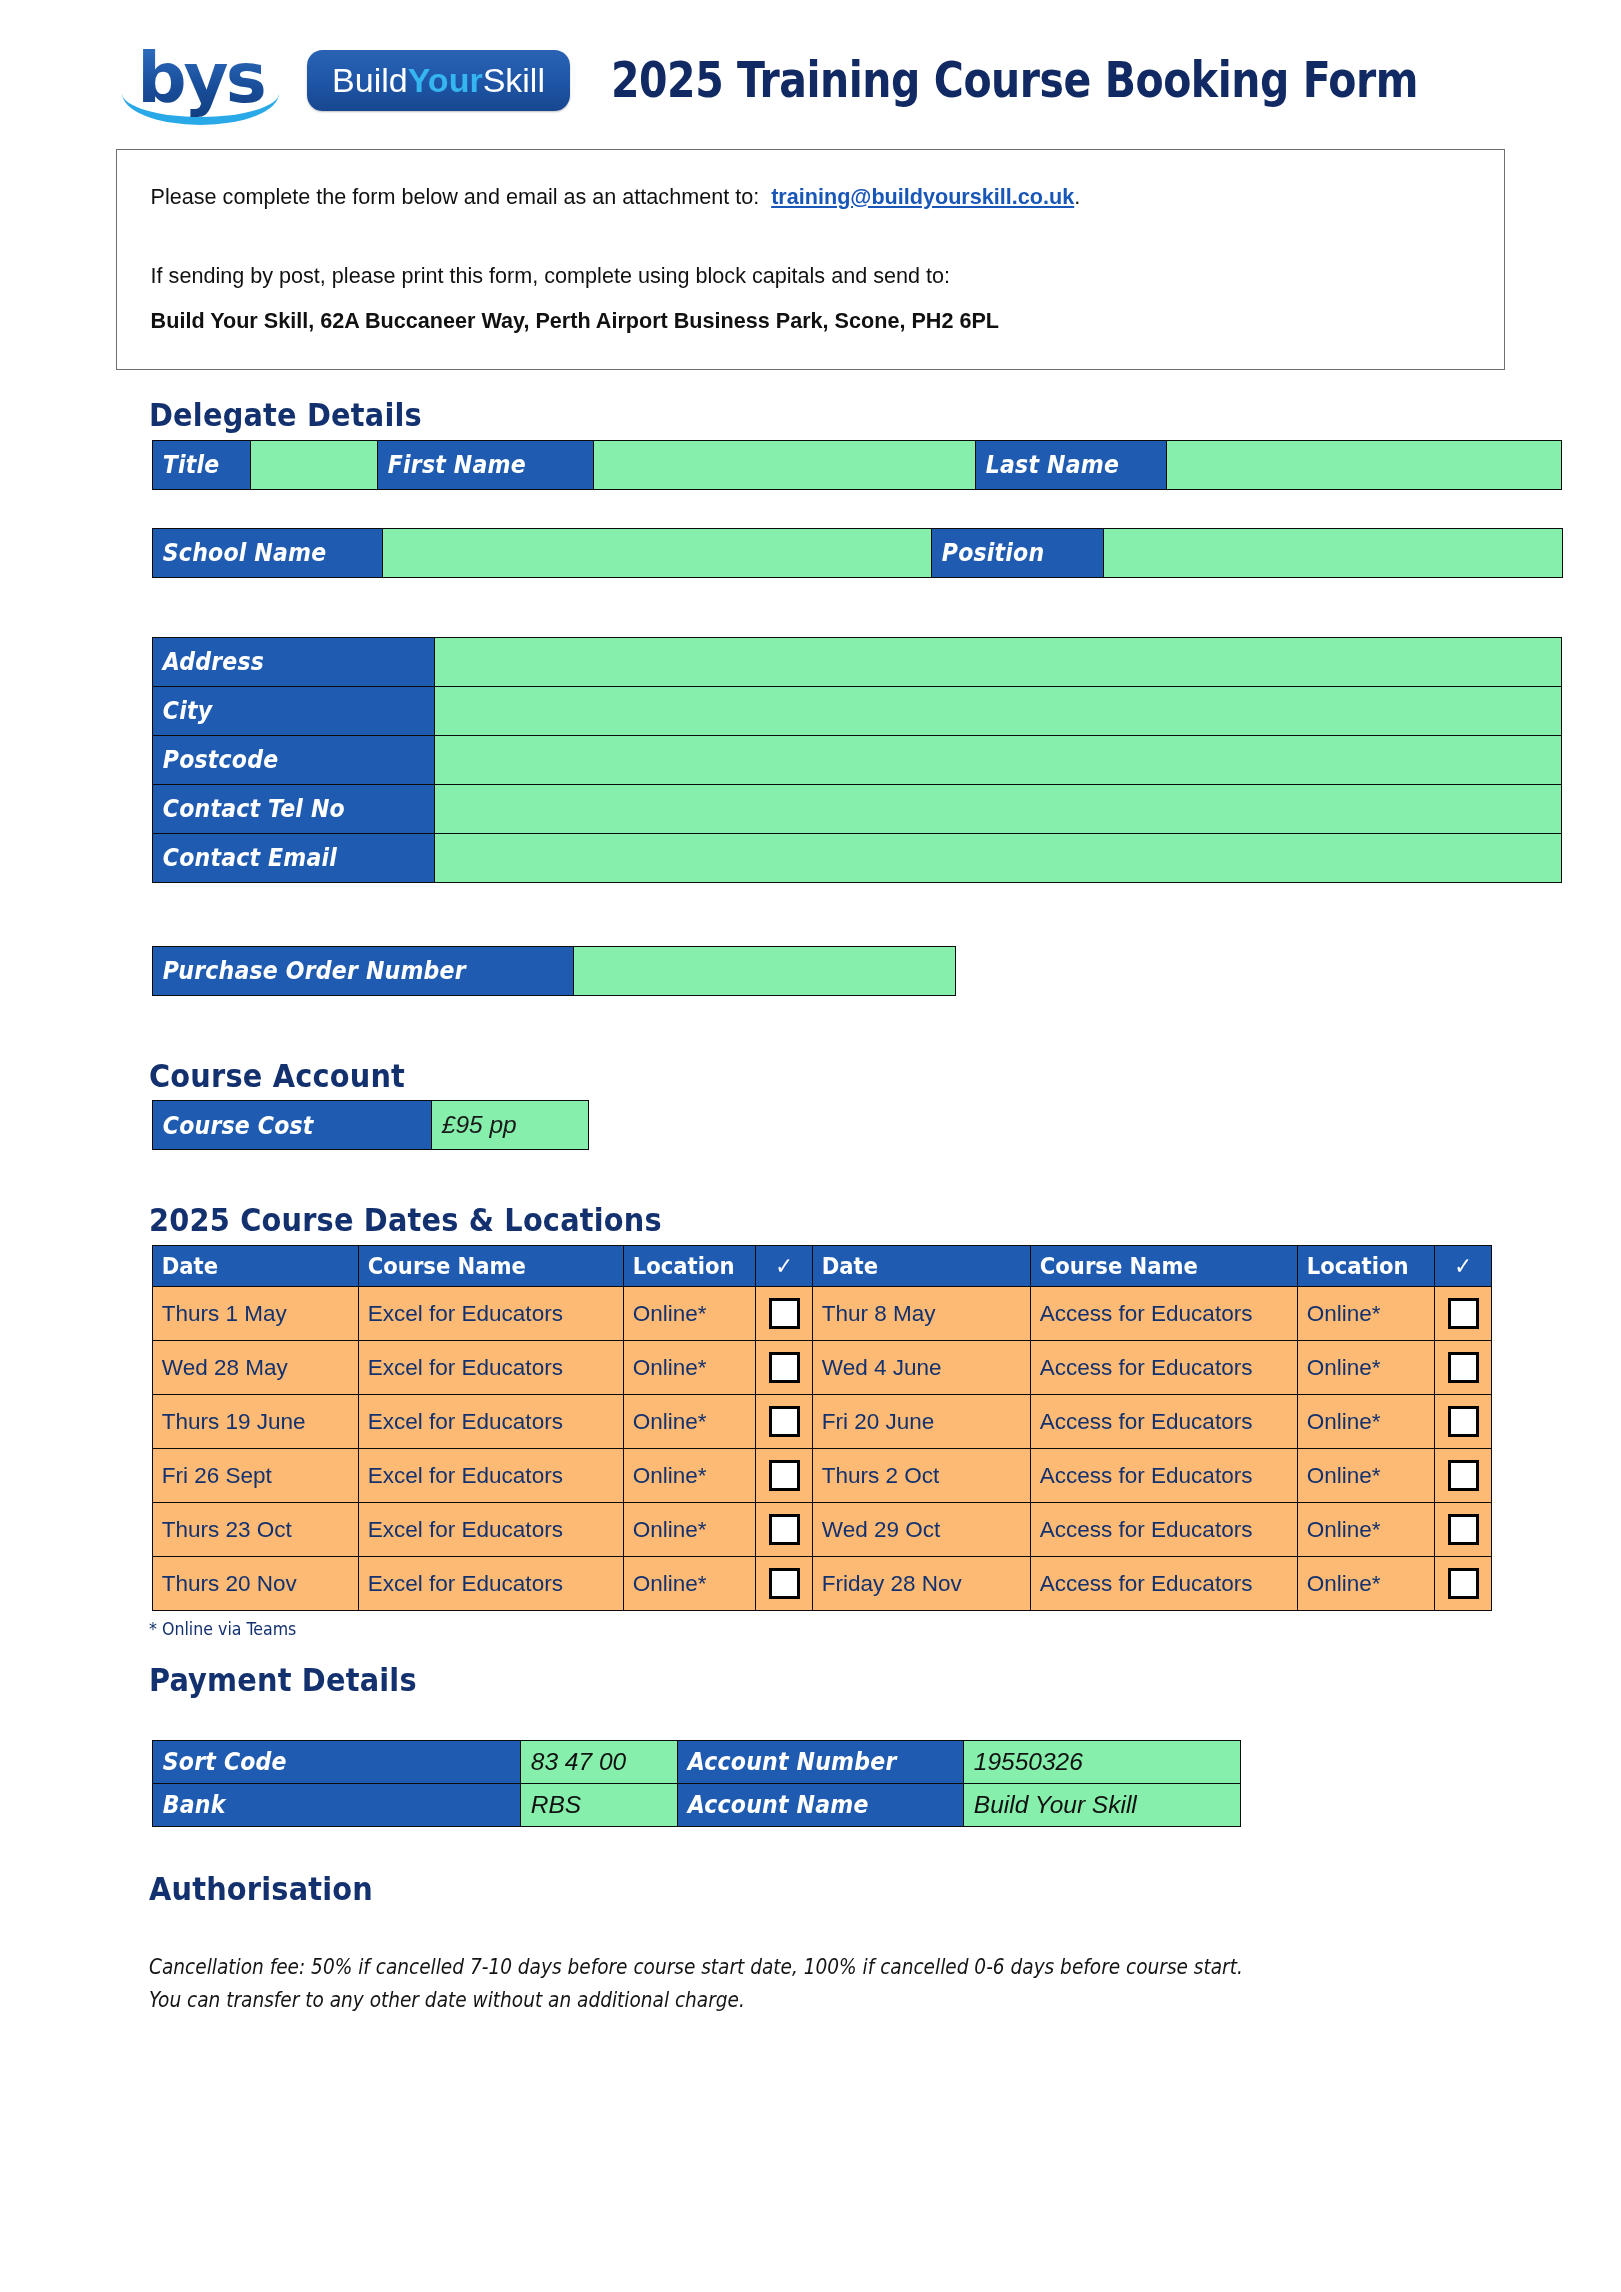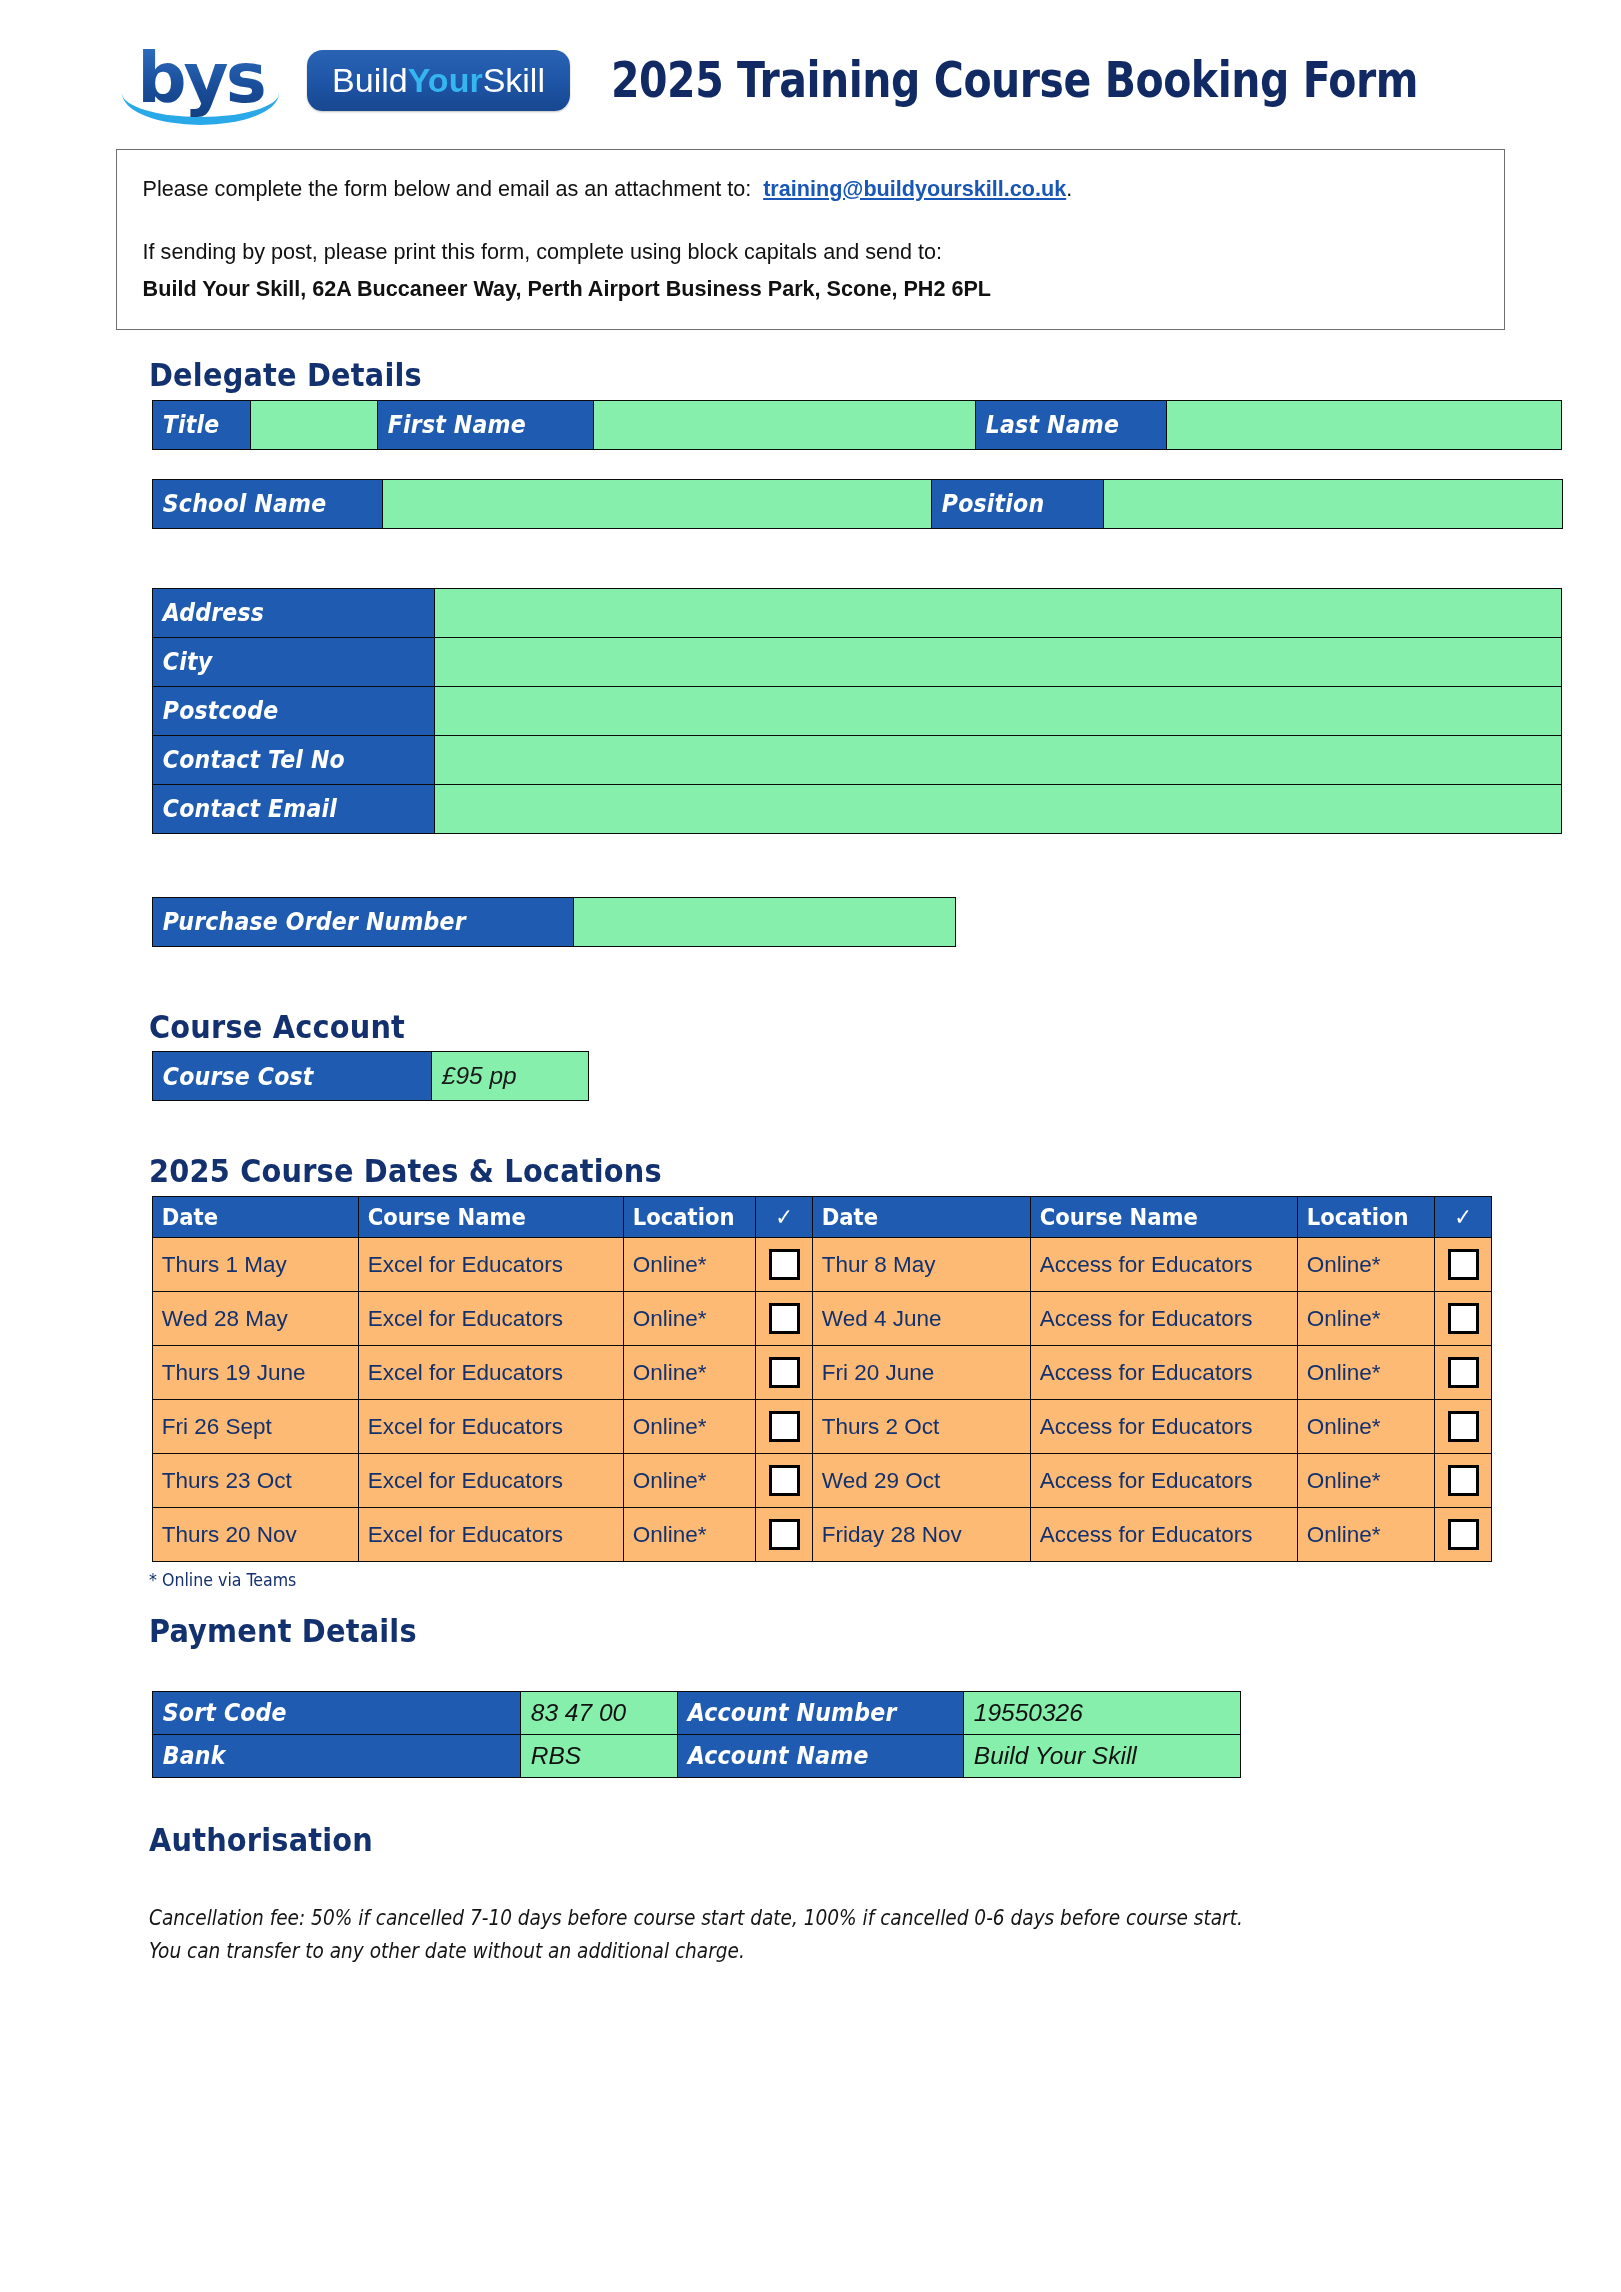--- a/index.html
+++ b/index.html
@@ -93,21 +93,21 @@
 
   
   .instructions {
     margin: 0 116px 0 116px;
     border: 1.5px solid #6f6f6f;
     padding: 17.6px 21.6px 19.6px 21.6px;
     font-size: 21.6px;
     line-height: 1.55;
     color: #111;
   }
-  .instructions p { margin: 4px; }
+  .instructions p { margin: 12px; }
   .instructions .gap { height: 21.6px; }
   .instructions a {
     color: #1856b8;
     text-decoration: underline;
     font-weight: bold;
   }
   .instructions .bold { font-weight: bold; }
 
   
   .section-heading {
@@ -135,21 +135,21 @@
   }
   .lbl {
     background: #1f5bb0;
     color: #ffffff;
     font-weight: bold;
     font-family: "DejaVu Sans Condensed", "Liberation Sans Narrow", "Liberation Sans", sans-serif;
     letter-spacing: 0.2px;
     white-space: nowrap;
   }
   .val { background: #86efac; }
-  .mt26 { margin-top: 29px; border-radius: 24px; }
+  .mt26 { margin-top: 38px; border-radius: 24px; }
 
   
   .course-table {
     border-collapse: collapse;
     margin-left: 152px;
     table-layout: fixed;
     width: 1320px;
   }
   .course-table th {
     background: #1f5bb0;

